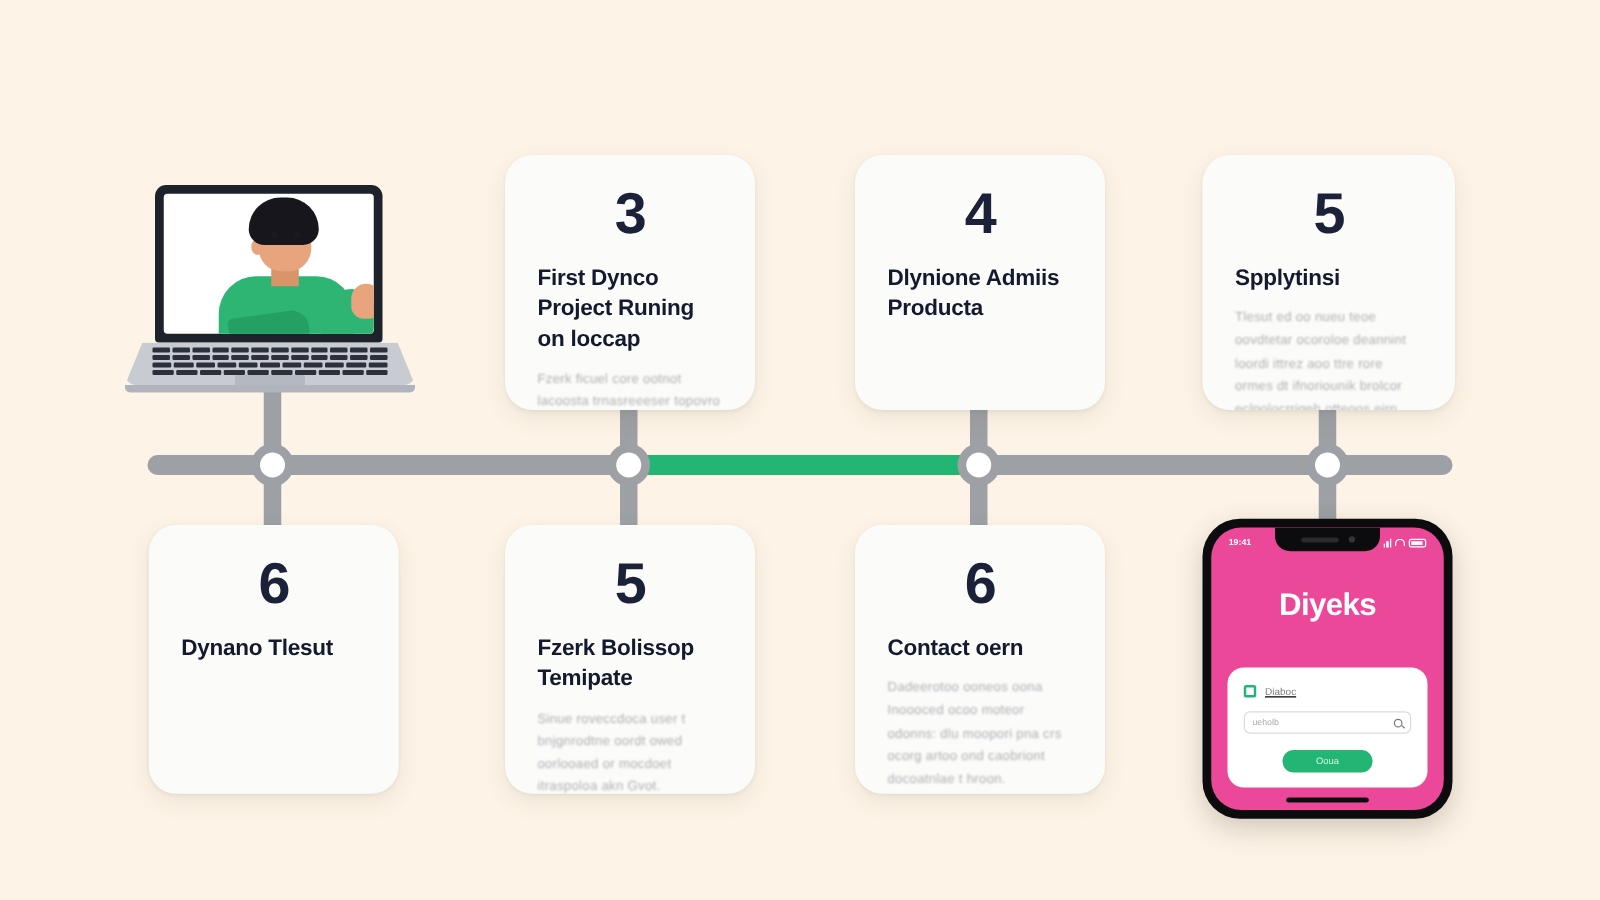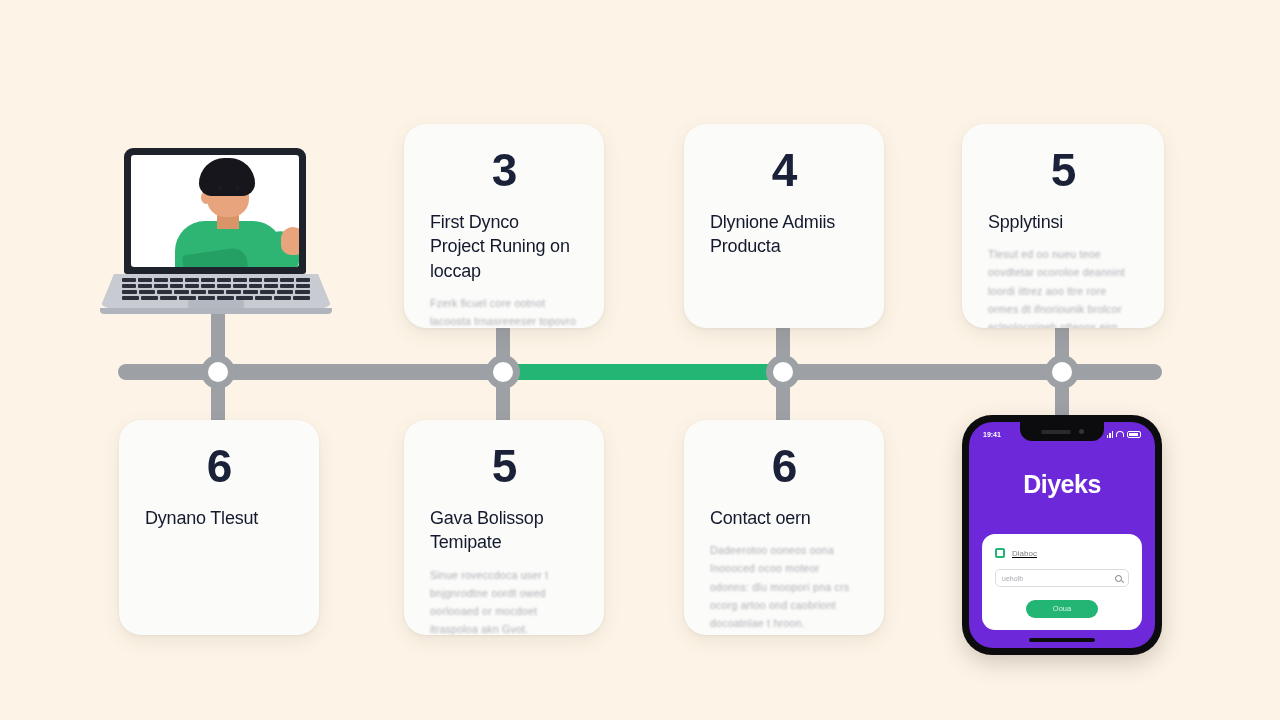--- a/index.html
+++ b/index.html
@@ -42,21 +42,21 @@
     box-shadow: 0 6px 18px rgba(90,80,60,0.10), 0 1px 3px rgba(90,80,60,0.07);
     padding: 22px 26px;
     overflow: hidden;
   }
   .card .num {
     font-size: 46px; font-weight: 700; color: #1B2138;
     text-align: center; line-height: 1.05; letter-spacing: -1px;
     margin-bottom: 16px;
   }
   .card .ttl {
-    font-size: 18px; font-weight: 400; color: #141A2E;
+    font-size: 18px; font-weight: 700; color: #141A2E;
     line-height: 1.34; letter-spacing: -0.2px;
     margin-bottom: 11px;
   }
   .card .body {
     font-size: 10.5px; line-height: 1.72; color: #AFAFB4;
     filter: blur(0.9px); letter-spacing: 0.25px;
   }
 
   
   .laptop { position: absolute; left: 100px; top: 148px; width: 232px; height: 172px; }
@@ -106,21 +106,21 @@
 
   
   .phone {
     position: absolute; left: 962px; top: 415px;
     width: 200px; height: 240px;
     background: #0C0C0E; border-radius: 30px; padding: 7px;
     box-shadow: 0 8px 22px rgba(60,50,35,0.22);
   }
   .pscreen {
     width: 100%; height: 100%; border-radius: 24px; overflow: hidden;
-    background: #6d28d9; position: relative;
+    background: #ec4899; position: relative;
   }
   .notch {
     position: absolute; left: 50%; top: 0; transform: translateX(-50%);
     width: 84px; height: 19px; background: #0C0C0E;
     border-radius: 0 0 12px 12px; display: flex;
     align-items: center; justify-content: center; gap: 8px; z-index: 3;
   }
   .notch .bar { width: 30px; height: 4px; background: #2A2A2E; border-radius: 2px; }
   .notch .cam { width: 5px; height: 5px; background: #33343A; border-radius: 50%; }
   .statusbar {
@@ -295,21 +295,21 @@
     <div class="body">Tlesut ed oo nueu teoe oovdtetar ocoroloe deannint loordi ittrez aoo ttre rore ormes dt ifnoriounik brolcor eclpolocrrigeh otteoos ejrn ooot ptooeo.</div>
   </div>
 
   <div class="card" style="left:119px; top:420px; width:200px; height:215px;">
     <div class="num">6</div>
     <div class="ttl">Dynano Tlesut</div>
   </div>
 
   <div class="card" style="left:404px; top:420px; width:200px; height:215px;">
     <div class="num">5</div>
-    <div class="ttl">Gava Bolissop Temipate</div>
+    <div class="ttl">Fzerk Bolissop Temipate</div>
     <div class="body">Sinue roveccdoca user t bnjgnrodtne oordt owed oorlooaed or mocdoet itraspoloa akn Gvot.</div>
   </div>
 
   <div class="card" style="left:684px; top:420px; width:200px; height:215px;">
     <div class="num">6</div>
     <div class="ttl">Contact oern</div>
     <div class="body">Dadeerotoo ooneos oona Inoooced ocoo moteor odonns: dlu moopori pna crs ocorg artoo ond caobriont docoatnlae t hroon.</div>
 
   </div>
 

